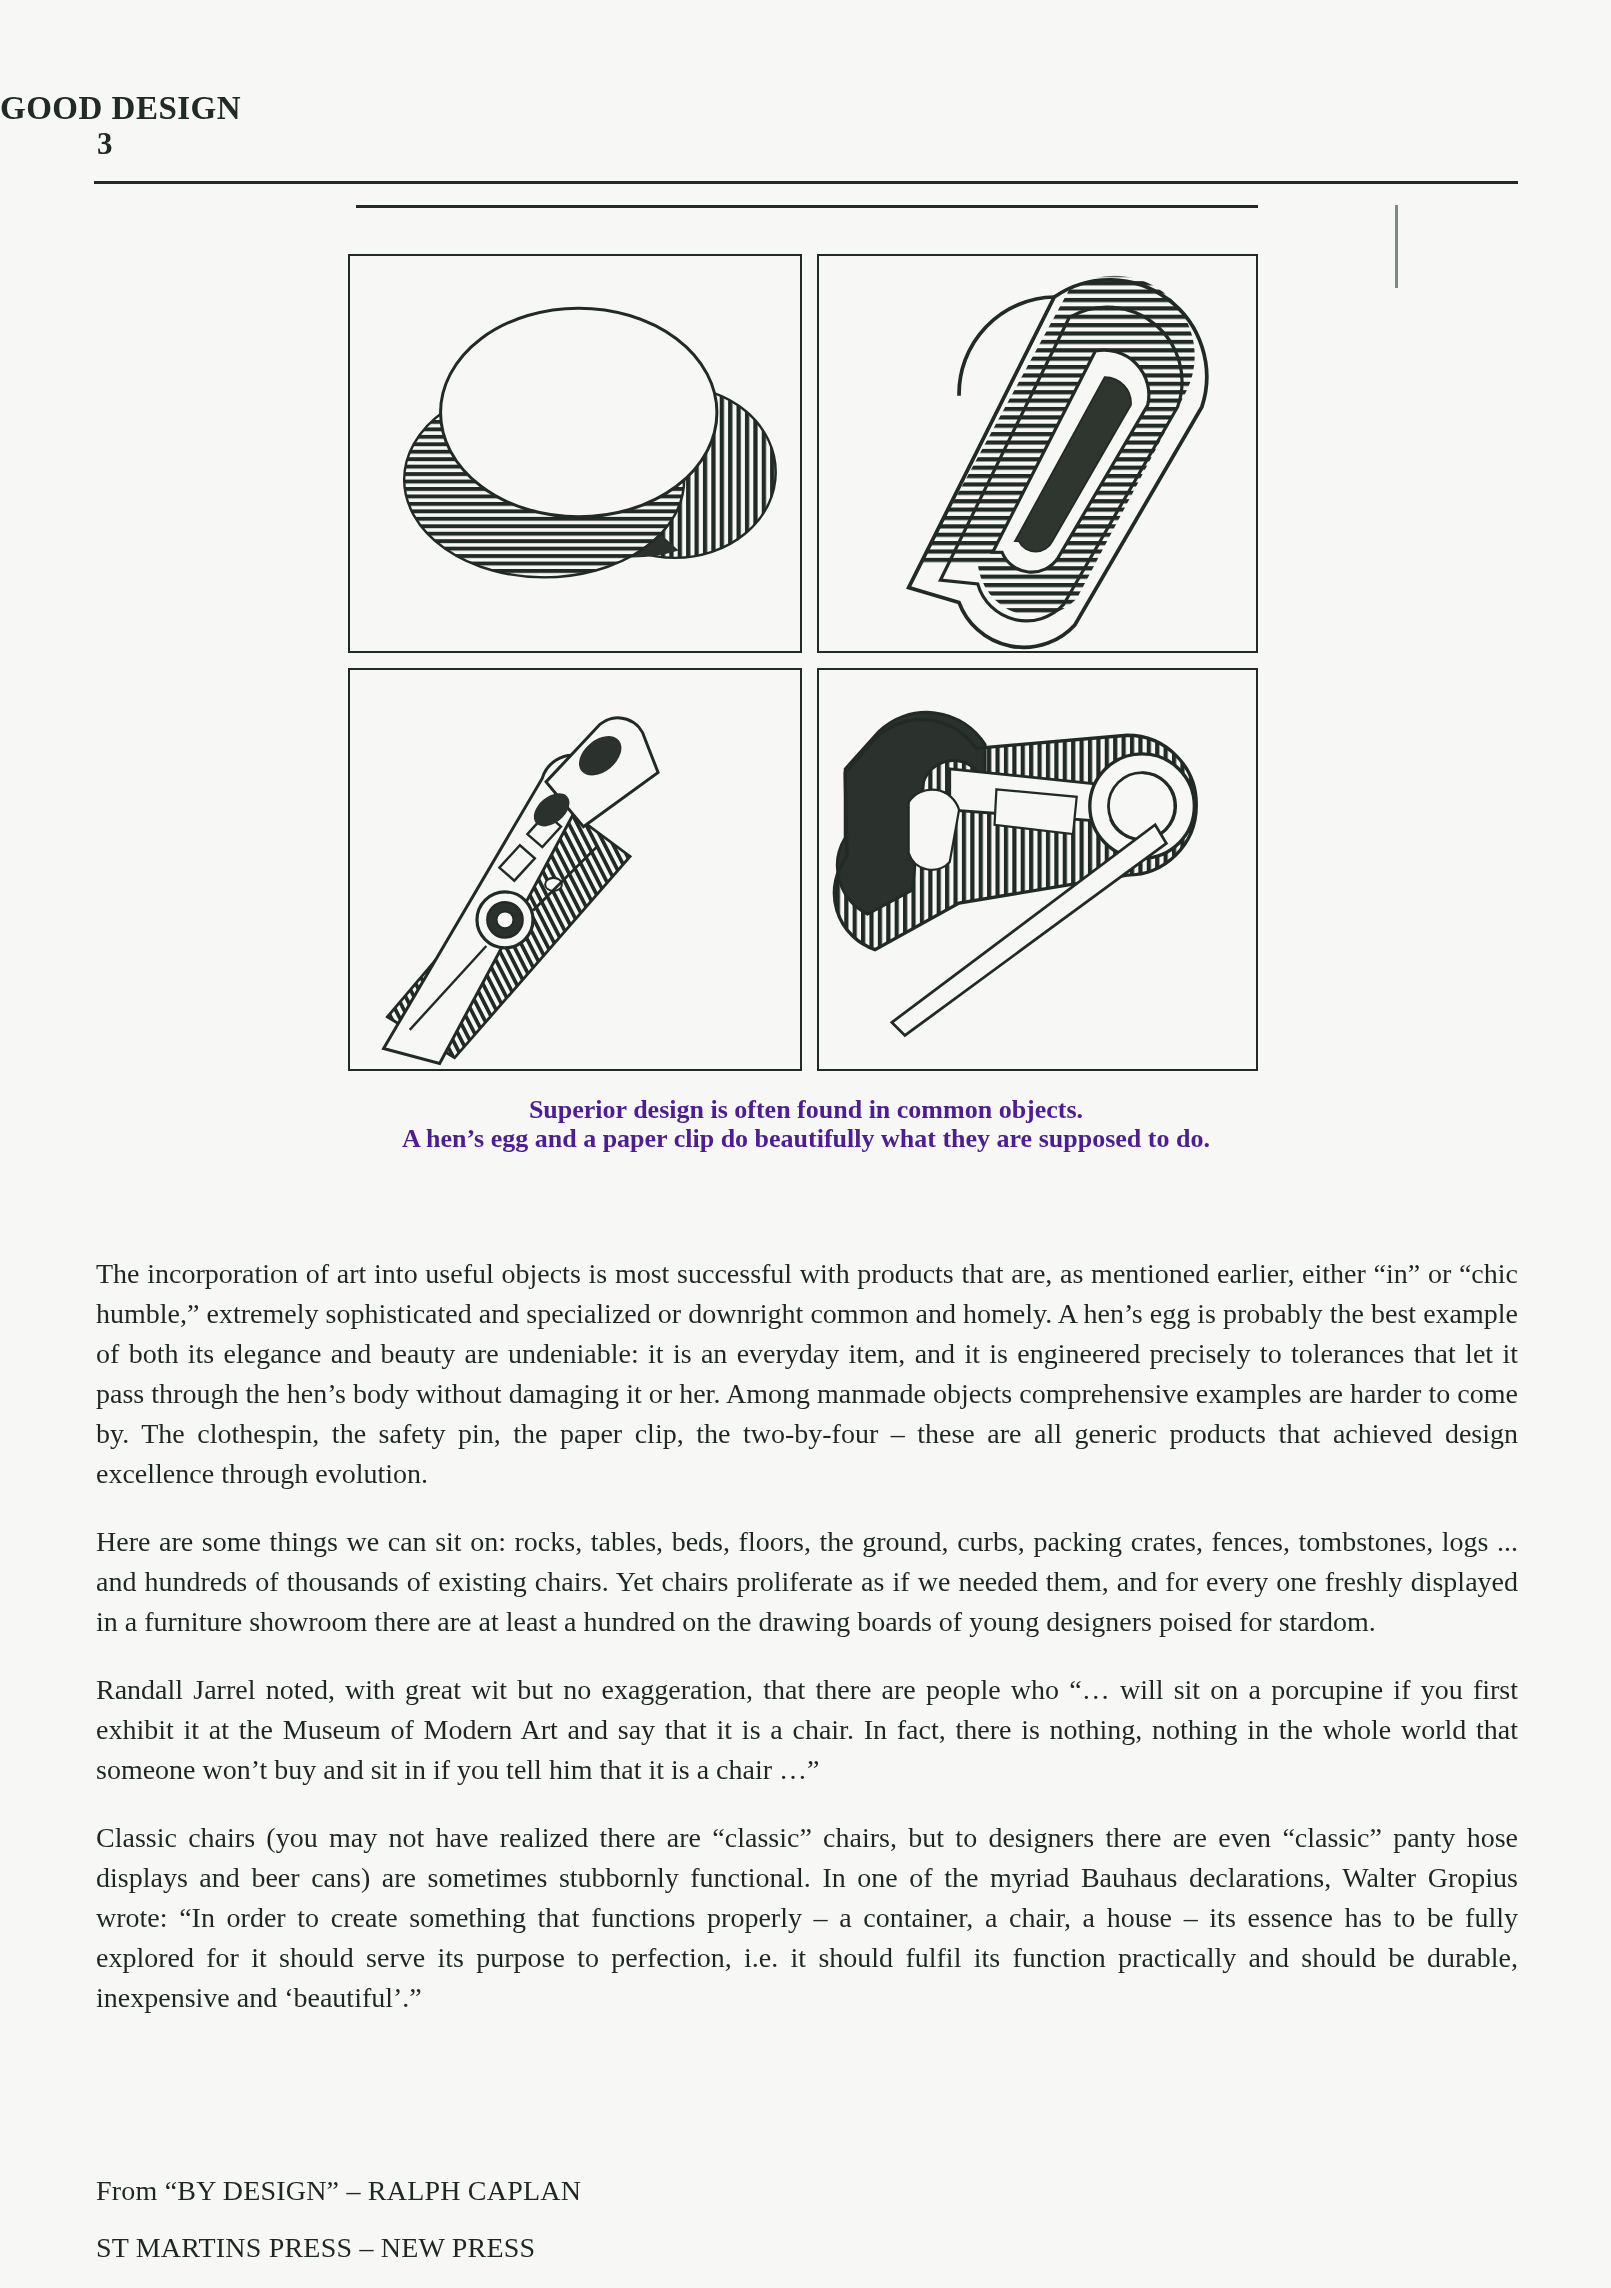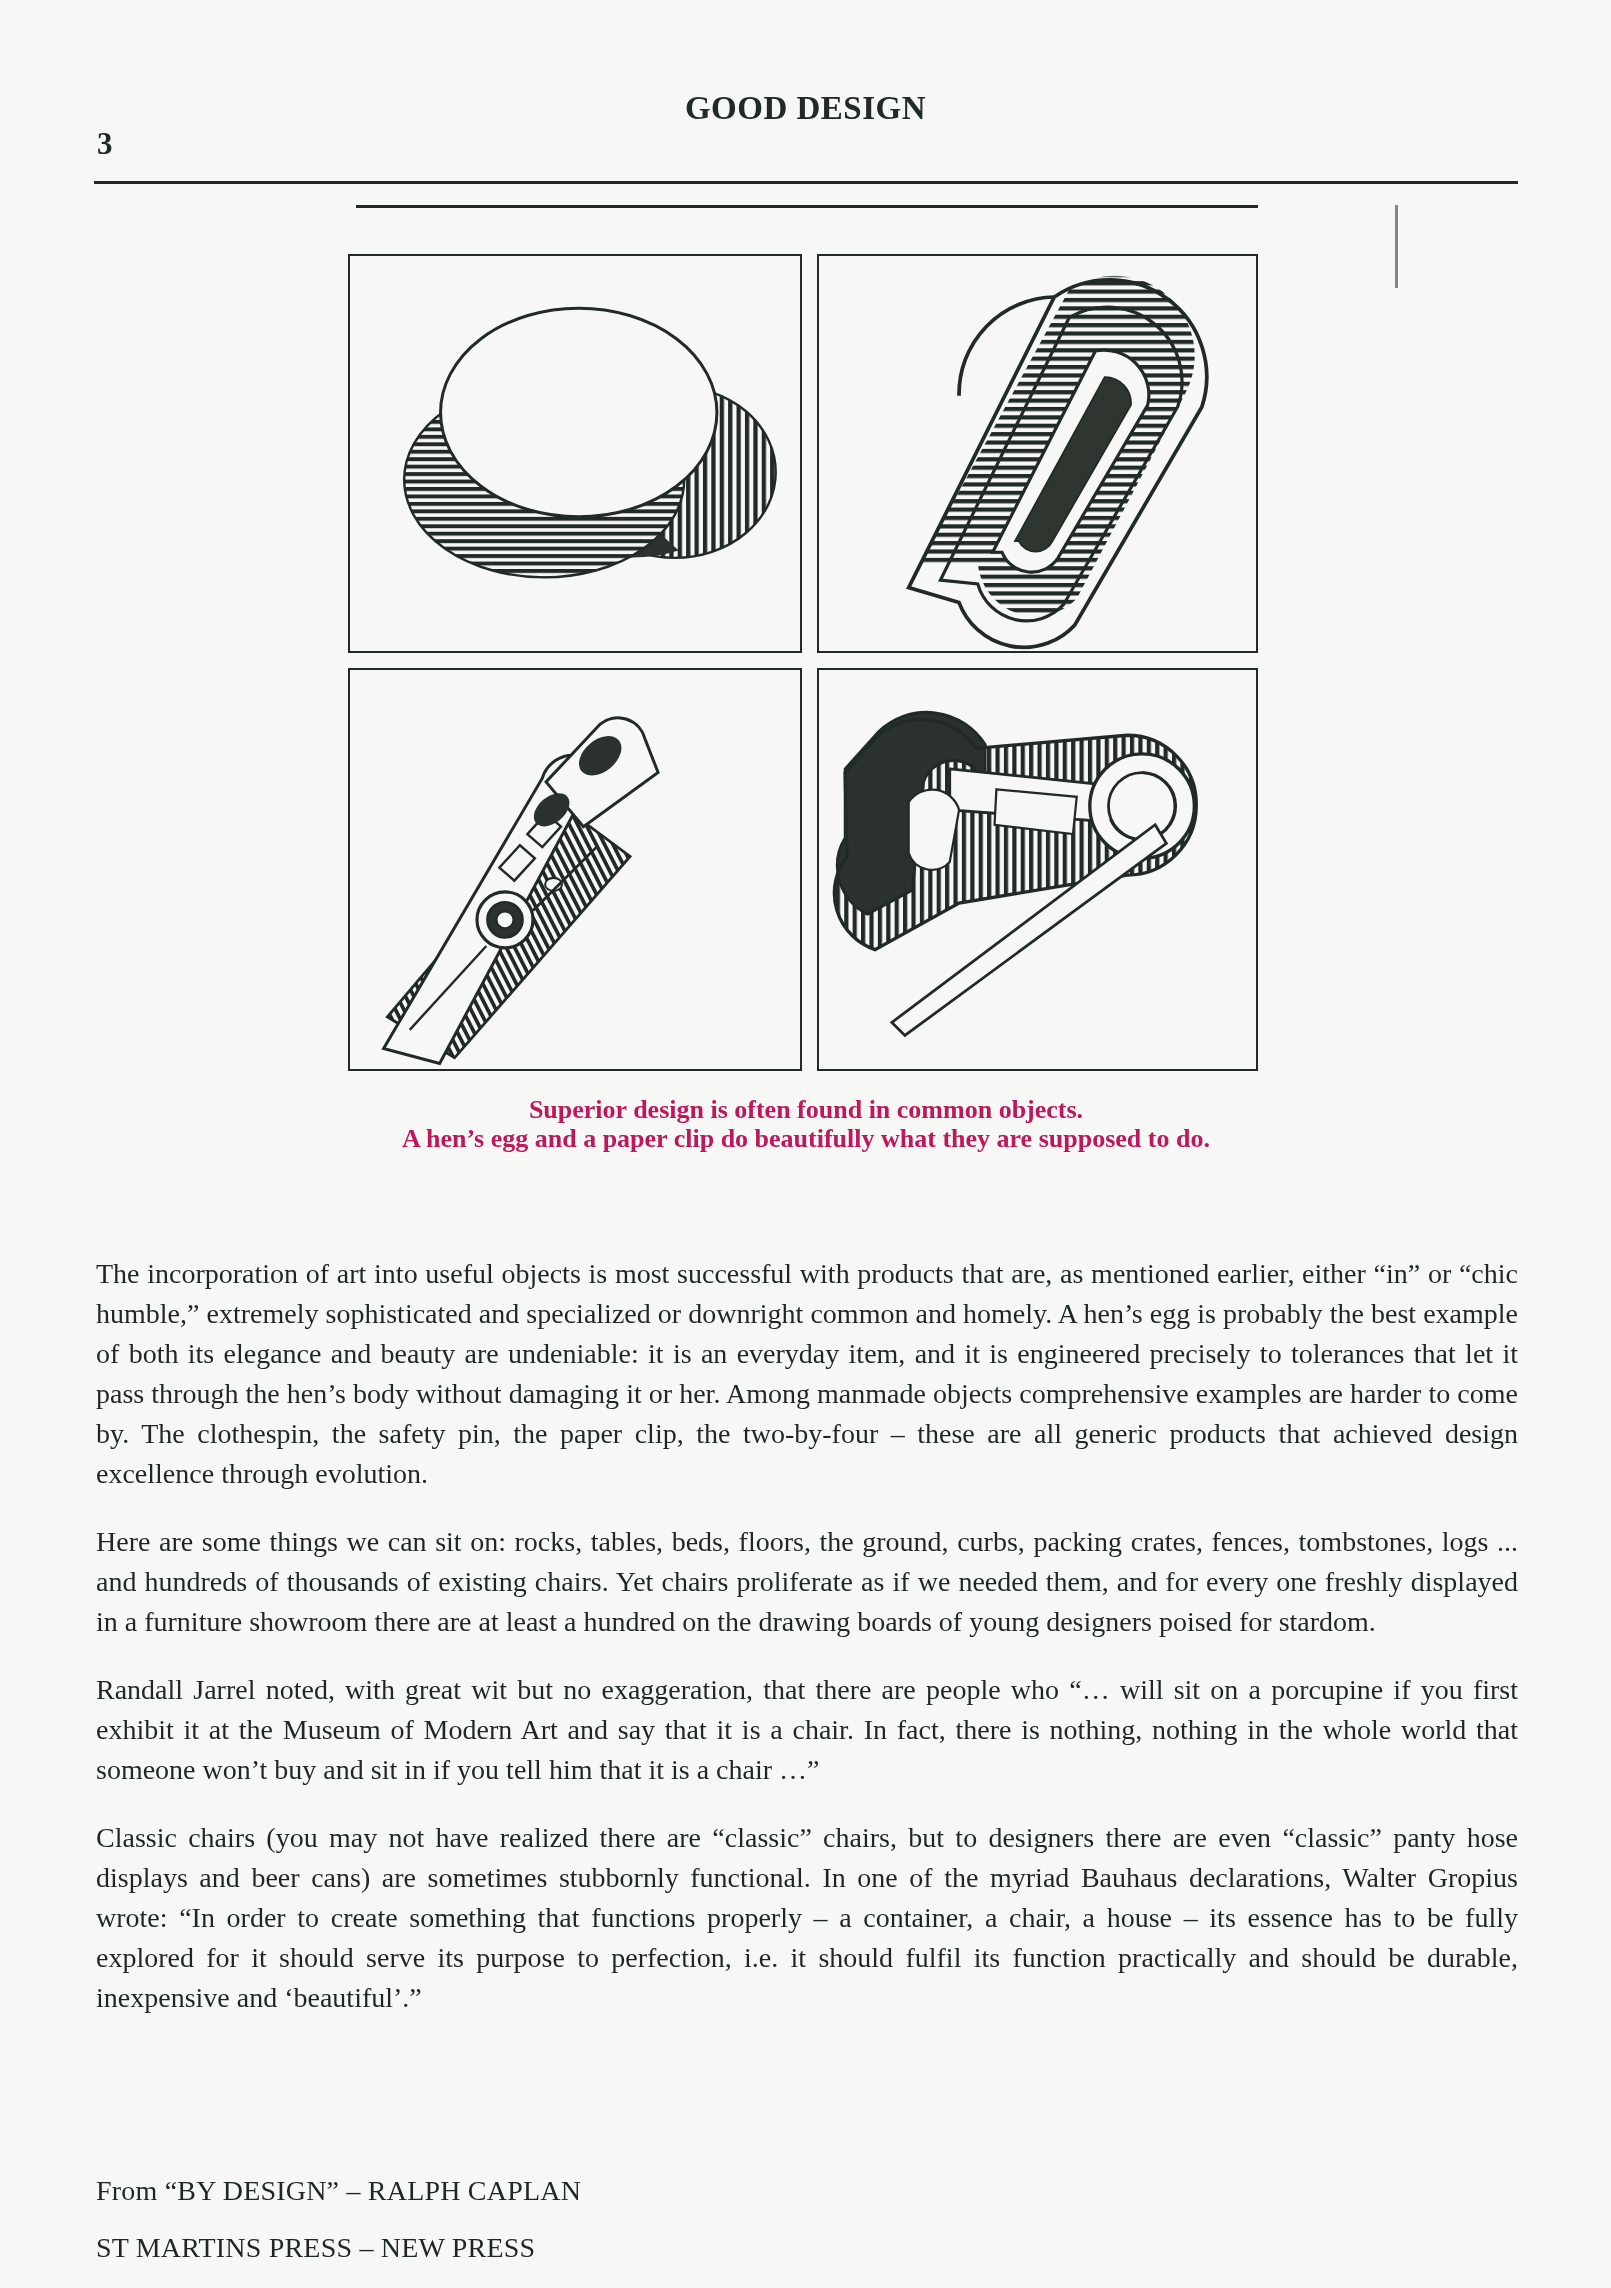--- a/index.html
+++ b/index.html
@@ -24,21 +24,20 @@
     left: 0;
     top: 0;
     width: 1611px;
     height: 188px;
   }
   .header-title {
     position: absolute;
     left: 0;
     top: 90px;
     width: 1611px;
-    text-align: center;
     font-weight: bold;
     font-size: 33px;
     letter-spacing: 0.5px;
     color: #222a26;
     font-family: "Liberation Serif", "DejaVu Serif", serif;
   }
   .page-number {
     position: absolute;
     left: 97px;
     top: 128px;
@@ -101,21 +100,21 @@
   .panel svg { display: block; width: 100%; height: 100%; }
 
   
   .caption {
     position: absolute;
     left: 94px;
     width: 1424px;
     text-align: center;
     font-weight: bold;
     font-size: 26px;
-    color: #be185d;
+    color: #4c1d95;
   }
   .caption-1 { top: 1095px; }
   .caption-2 { top: 1113px; margin-top: 11px; }
 
   
   .body-col {
     position: absolute;
     left: 96px;
     top: 1254px;
     width: 1422px;

